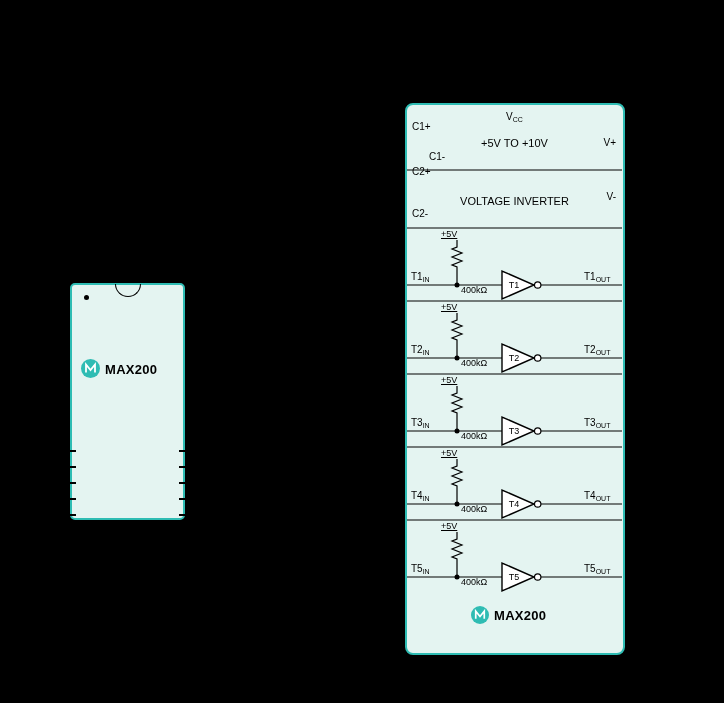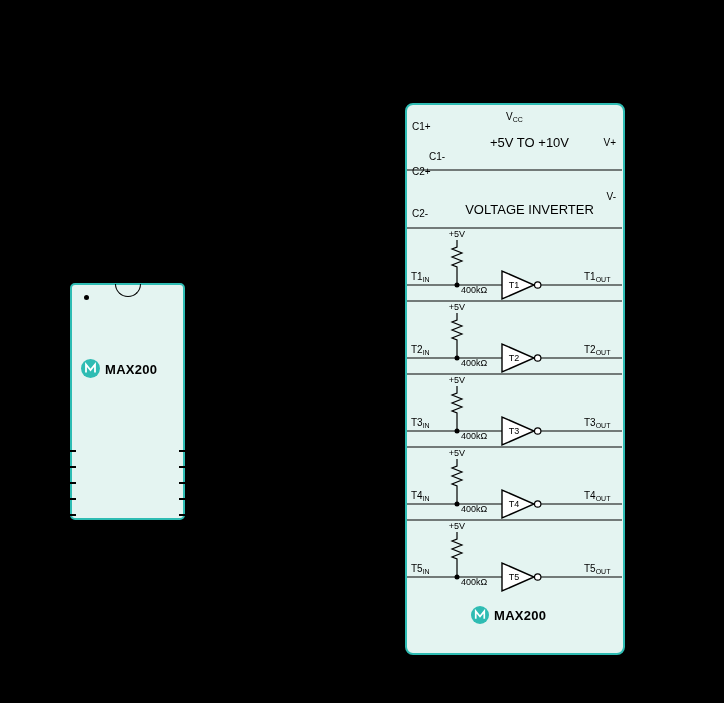--- a/index.html
+++ b/index.html
@@ -22,24 +22,24 @@
   .tick{position:absolute;width:8px;height:2px;background:var(--ink);}
   .tick.l{left:-4px;} .tick.r{right:-4px;}
   .chiplogo{position:absolute;left:9px;top:74px;width:19px;height:19px;}
   .chipname{position:absolute;left:33px;top:77px;font-weight:bold;font-size:13px;letter-spacing:.3px;}
 
   
   .fdbox{position:absolute;left:405px;top:103px;width:220px;height:552px;box-sizing:border-box;
          background:var(--fill);border:2.5px solid var(--teal);border-radius:8px;}
   .fdbox svg.wires{position:absolute;left:0;top:0;}
   .lbl{position:absolute;font-size:10px;line-height:11px;white-space:nowrap;color:var(--ink);}
-  .s9{font-size:13px;line-height:10px;padding-left:15px;}
+  .s9{font-size:11px;line-height:10px;}
   .ctr{left:0;width:215px;text-align:center;}
   .sub{font-size:7px;vertical-align:-2px;}
-  .supply{left:34px;width:32px;text-align:center;font-size:9px;}
+  .supply{left:34px;width:32px;font-size:9px;text-decoration:underline;}
   .res{left:54px;font-size:9px;margin-top:35px;}
   .tin{left:4px;}
   .tout{left:177px;}
   .tname{left:96px;width:22px;text-align:center;font-size:9px;}
   .brandlogo{position:absolute;left:64px;top:501px;width:18px;height:18px;}
   .brandname{position:absolute;left:87px;top:503px;font-weight:bold;font-size:13px;letter-spacing:.3px;}
   .wires line{stroke:var(--ink);stroke-width:1;}
   .wires path{stroke:var(--ink);stroke-width:1.2;fill:none;}
   .wires polygon{fill:var(--white);stroke:var(--ink);stroke-width:1.4;}
   .wires circle.bub{fill:var(--white);stroke:var(--ink);stroke-width:1.2;}
@@ -136,21 +136,21 @@
 
     <span class="lbl" style="left:5px;top:16px">C1+</span>
     <span class="lbl" style="left:22px;top:46px">C1-</span>
     <span class="lbl" style="left:5px;top:61px">C2+</span>
     <span class="lbl" style="left:5px;top:103px">C2-</span>
 
     <span class="lbl" style="right:7px;top:32px">V+</span>
     <span class="lbl" style="right:7px;top:86px">V-</span>
 
     <span class="lbl ctr s9" style="top:33px">+5V TO +10V</span>
-    <span class="lbl ctr s9" style="top:100px">VOLTAGE INVERTER</span>
+    <span class="lbl ctr s9" style="top:91px">VOLTAGE INVERTER</span>
 
     <span class="lbl supply" style="top:124px">+5V</span>
     <span class="lbl res" style="top:145px">400kΩ</span>
     <span class="lbl tin" style="top:166px"><span>T1</span><span class="sub">IN</span></span>
     <span class="lbl tout" style="top:166px"><span>T1</span><span class="sub">OUT</span></span>
     <span class="lbl tname" style="top:175px">T1</span>
 
     <span class="lbl supply" style="top:197px">+5V</span>
     <span class="lbl res" style="top:218px">400kΩ</span>
     <span class="lbl tin" style="top:239px"><span>T2</span><span class="sub">IN</span></span>

